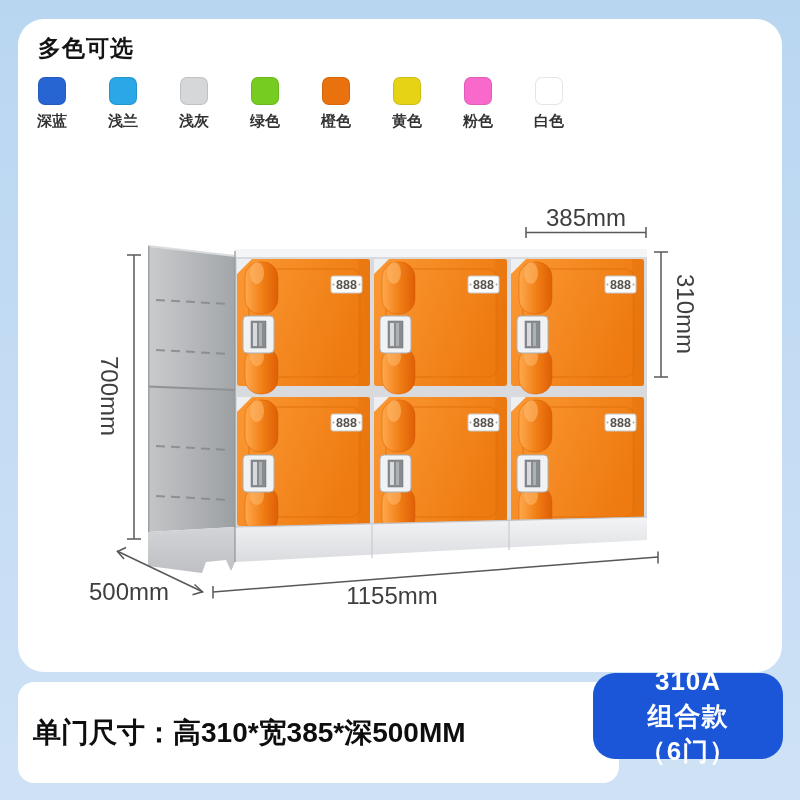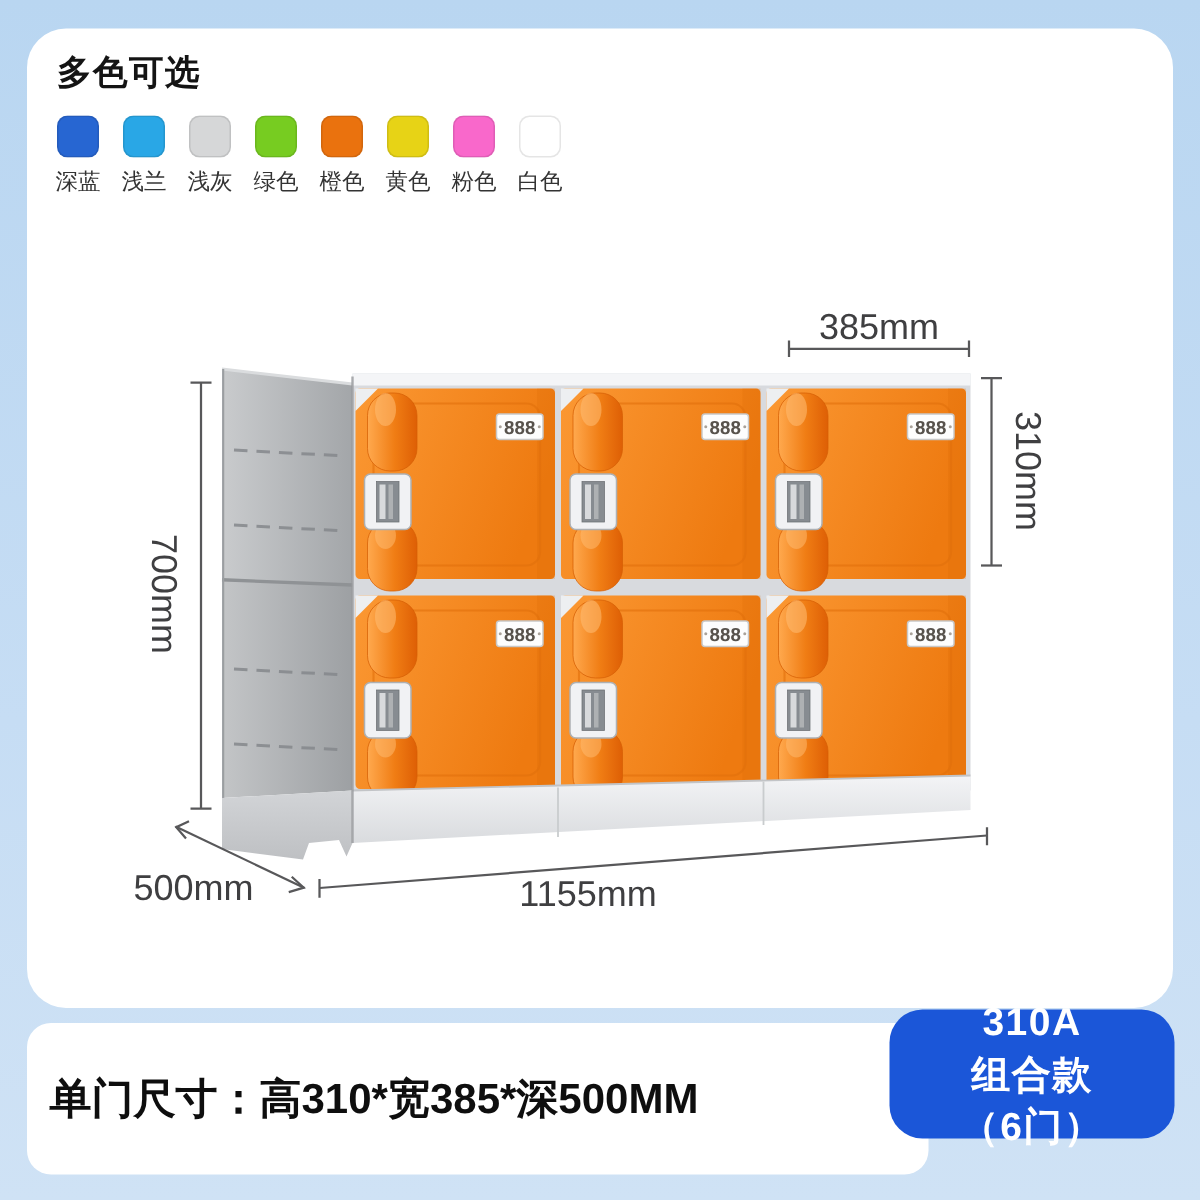--- a/index.html
+++ b/index.html
@@ -10,21 +10,21 @@
     -webkit-font-smoothing:antialiased;
   }
   .main-card{
     position:absolute;left:18px;top:19px;width:764px;height:653px;
     background:#ffffff;border-radius:26px;
   }
   
   .color-section{position:absolute;left:20px;top:14px;}
   .cs-title{font-size:23px;font-weight:bold;color:#141414;letter-spacing:1px;}
   .cs-sub{font-size:14px;color:#454545;margin-top:9px;letter-spacing:.5px;}
-  .swatches{display:flex;gap:10px;margin-top:13px;margin-left:-3px;}
+  .swatches{display:flex;gap:37px;margin-top:13px;margin-left:-3px;font-weight:bold;}
   .swatch-item{width:34px;display:flex;flex-direction:column;align-items:center;cursor:pointer;}
   .swatch{width:28px;height:28px;border-radius:7px;border:1px solid rgba(0,0,0,.10);box-sizing:border-box;}
   .swatch-label{margin-top:7px;font-size:15px;color:#333;white-space:nowrap;}
   
   .spec-box{
     position:absolute;left:18px;top:682px;width:601px;height:101px;
     background:#ffffff;border-radius:16px;
     display:flex;flex-direction:column;justify-content:center;
     padding-left:15px;box-sizing:border-box;
   }

